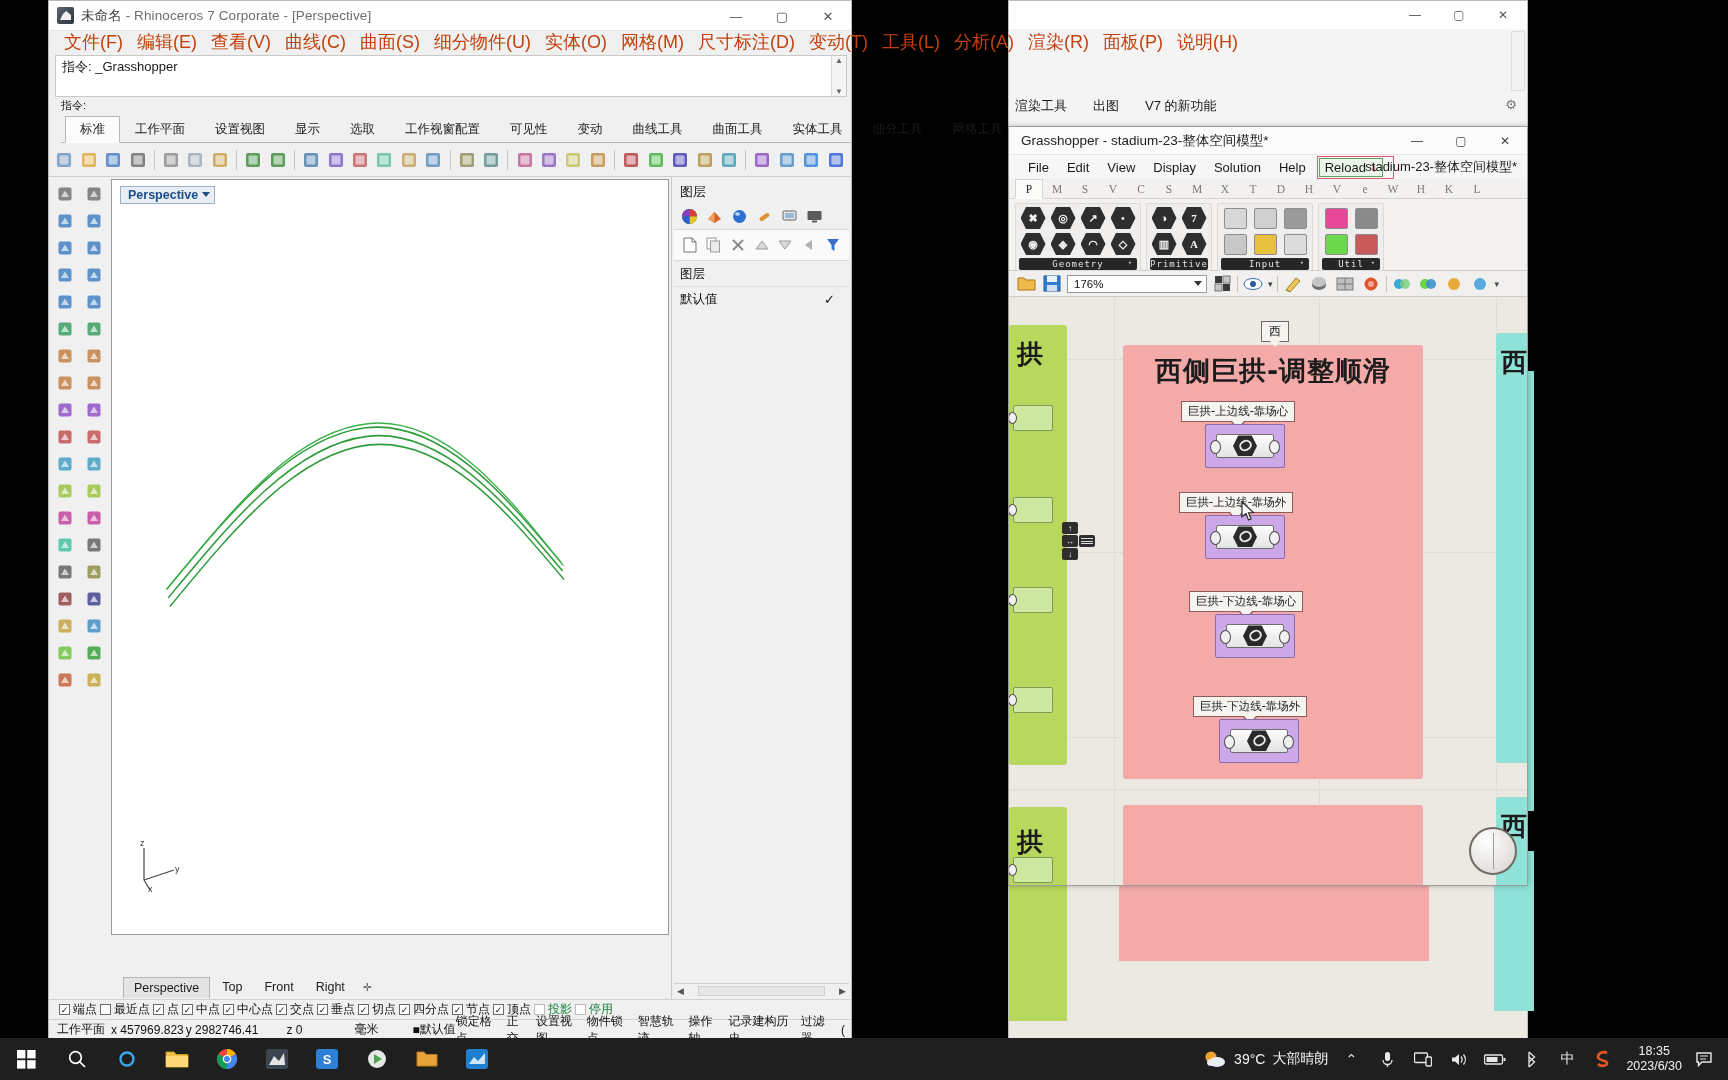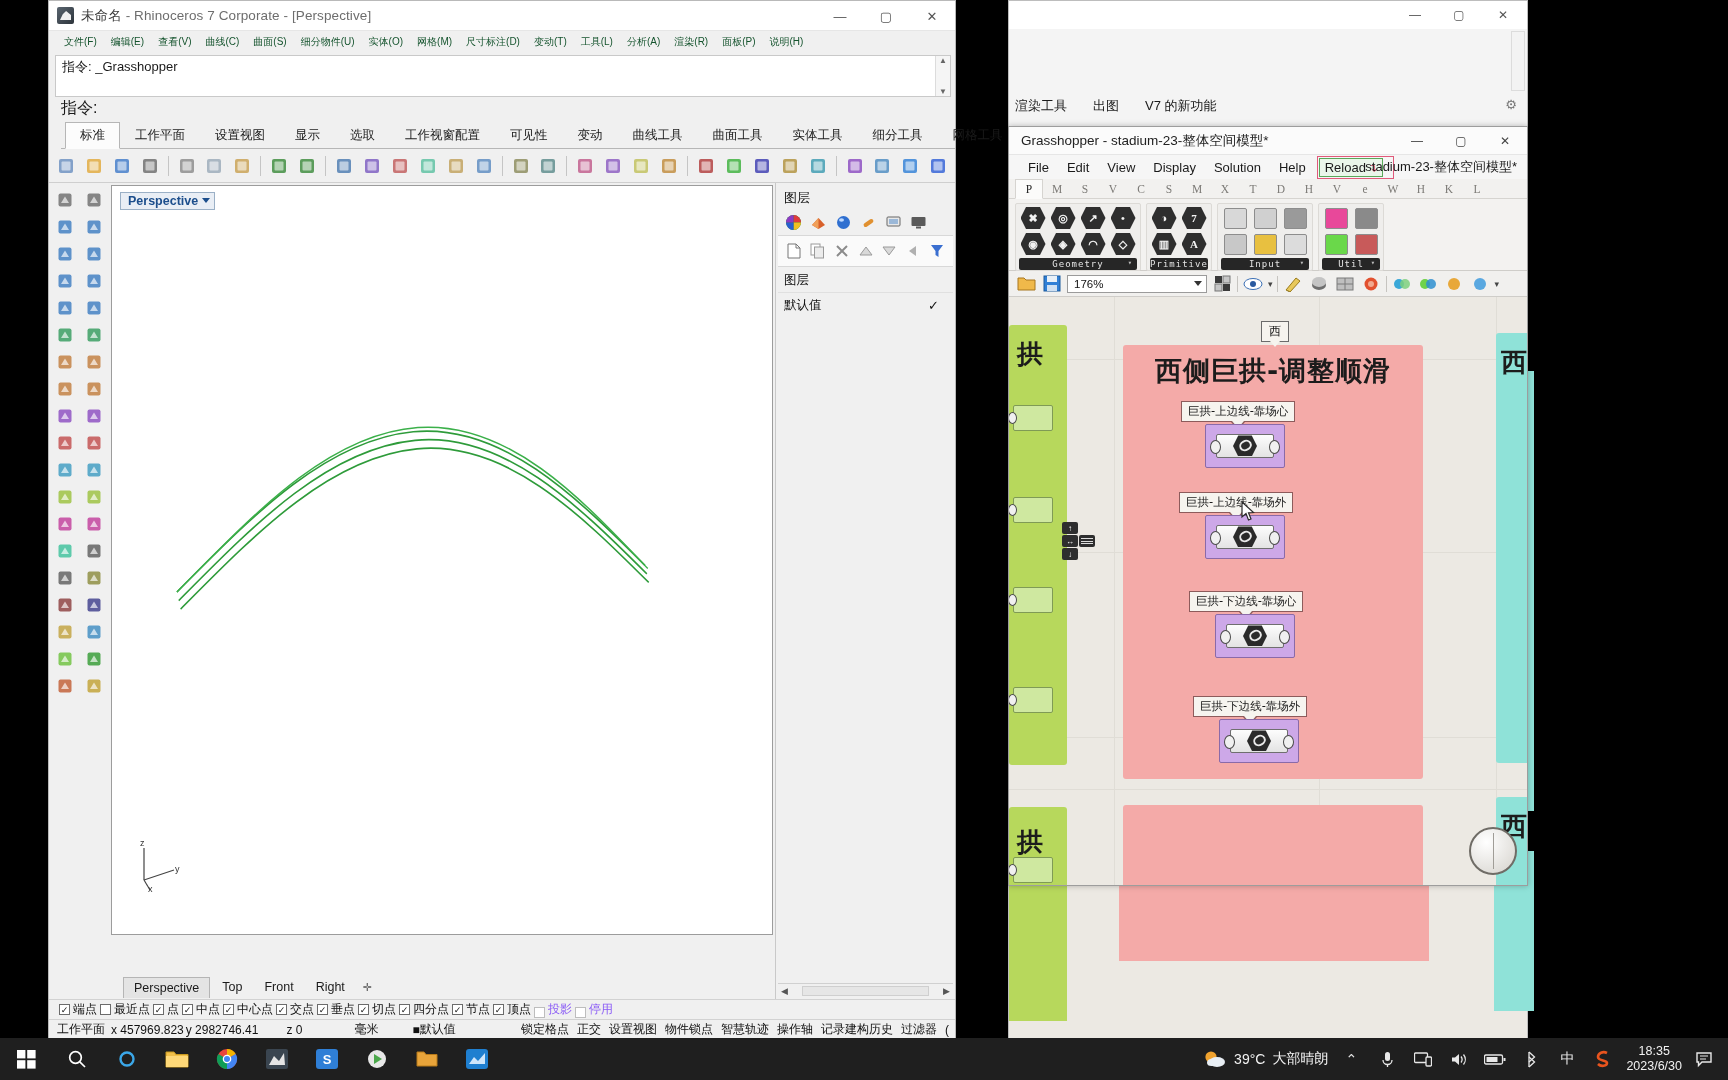--- a/index.html
+++ b/index.html
@@ -7,21 +7,21 @@
   body {
     width:1728px; height:1080px; overflow:hidden;
     background:#000;
     font-family:"Liberation Sans","DejaVu Sans",sans-serif;
     -webkit-font-smoothing:antialiased;
   }
   .root { position:relative; width:1728px; height:1080px; }
 
   
   #rhino-window {
-    position:absolute; left:48px; top:0px; width:908px; height:1040px;
+    position:absolute; left:48px; top:0px; width:804px; height:1040px;
     background:#f0f0f0; border:1px solid #b9b9b9;
     display:flex; flex-direction:column;
   }
   .rh-titlebar {
     height:30px; background:#ffffff; display:flex; align-items:center;
     padding-left:8px; position:relative; border-bottom:1px solid #e6e6e6;
   }
   .rh-title-icon {
     width:17px; height:17px; background:linear-gradient(135deg,#5a6570,#2d343b);
     border-radius:2px; margin-right:7px; position:relative; flex:none;
@@ -32,30 +32,30 @@
     opacity:.92;
   }
   .rh-title-text { font-size:13.5px; color:#6d6d6d; letter-spacing:.1px; }
   .rh-title-text .docname { color:#3b3b3b; }
   .rh-winbtns { position:absolute; right:0; top:0; height:30px; display:flex; }
   .rh-winbtn { width:46px; height:30px; display:flex; align-items:center; justify-content:center;
     font-size:13px; color:#555; }
 
   .rh-menubar { height:22px; display:flex; align-items:center; padding-left:8px; gap:0px;
     background:#f0f0f0; }
-  .rh-menu-item { font-size:10px; color:#14532d; padding:2px 7px; white-space:nowrap; }
+  .rh-menu-item { font-size:18px; color:#c2410c; padding:2px 7px; white-space:nowrap; }
 
   .rh-cmdline { background:#ffffff; border:1px solid #c9c9c9; margin:2px 4px 0 6px;
      height:42px; position:relative; }
   .rh-cmdrow { font-size:13px; color:#1a1a1a; padding:2px 6px; line-height:18px; }
   .rh-cmd-scroll { position:absolute; right:0; top:0; bottom:0; width:15px;
      background:#f5f5f5; border-left:1px solid #dcdcdc;
      display:flex; flex-direction:column; justify-content:space-between; align-items:center; }
   .rh-arrow { font-size:8px; color:#666; }
-  .rh-cmdrow2 { font-size:16px; color:#1a1a1a; padding:1px 6px; margin-left:6px;}
+  .rh-cmdrow2 { font-size:11px; color:#1a1a1a; padding:1px 6px; margin-left:6px;}
 
   .rh-tabstrip { display:flex; align-items:flex-end; height:26px; margin-top:3px;
      border-bottom:1px solid #b6b6b6; padding-left:4px;margin-left:12px; }
   .rh-tab { font-size:12.5px; color:#1a1a1a; padding:4px 14px 4px 14px; white-space:nowrap;
      border:1px solid transparent; border-bottom:none; }
   .rh-tab.active { background:#fcfcfc; border-color:#b6b6b6; border-bottom:1px solid #fcfcfc;
      margin-bottom:-1px; }
   .rh-tabs-more { font-size:11px; color:#333; padding:4px 2px; }
 
   .rh-toolbar { height:34px; display:flex; align-items:center; gap:2px;
@@ -104,21 +104,21 @@
   .dock-filler{flex:1; background:#f0f0f0;}
   .dock-scroll { height:14px; display:flex; align-items:center; border-top:1px solid #d0d0d0;}
   .dock-scroll .bar{flex:1; height:10px; background:#e6e6e6; margin:0 14px; border:1px solid #cfcfcf;}
 
   
   .rh-osnap { height:20px; display:flex; align-items:center; gap:3px; padding-left:10px;
      background:#f0f0f0; border-top:1px solid #d2d2d2; }
   .osnap { font-size:12px; color:#111; display:flex; align-items:center; gap:3px; white-space:nowrap;}
   .osnap .box { width:11px; height:11px; border:1px solid #6b6b6b; background:#fff;
      display:inline-flex; align-items:center; justify-content:center; font-size:9px; color:#111; }
-  .osnap.dim { color:#8b5cf6;align-items:flex-end; }
+  .osnap.dim { color:#15803d; }
   .osnap.dim .box { border-color:#bdbdbd; }
 
   .rh-status { height:20px; display:flex; align-items:center; font-size:12px; color:#111;
      background:#f0f0f0; border-top:1px solid #d2d2d2; padding-left:8px; gap:0; }
   .rh-status .seg { white-space:nowrap; }
   .st-right { margin-left:auto; display:flex; gap:8px; padding-right:6px; align-items:center;}
   .st-b { font-weight:normal; }
 
   
   #bg-window {

